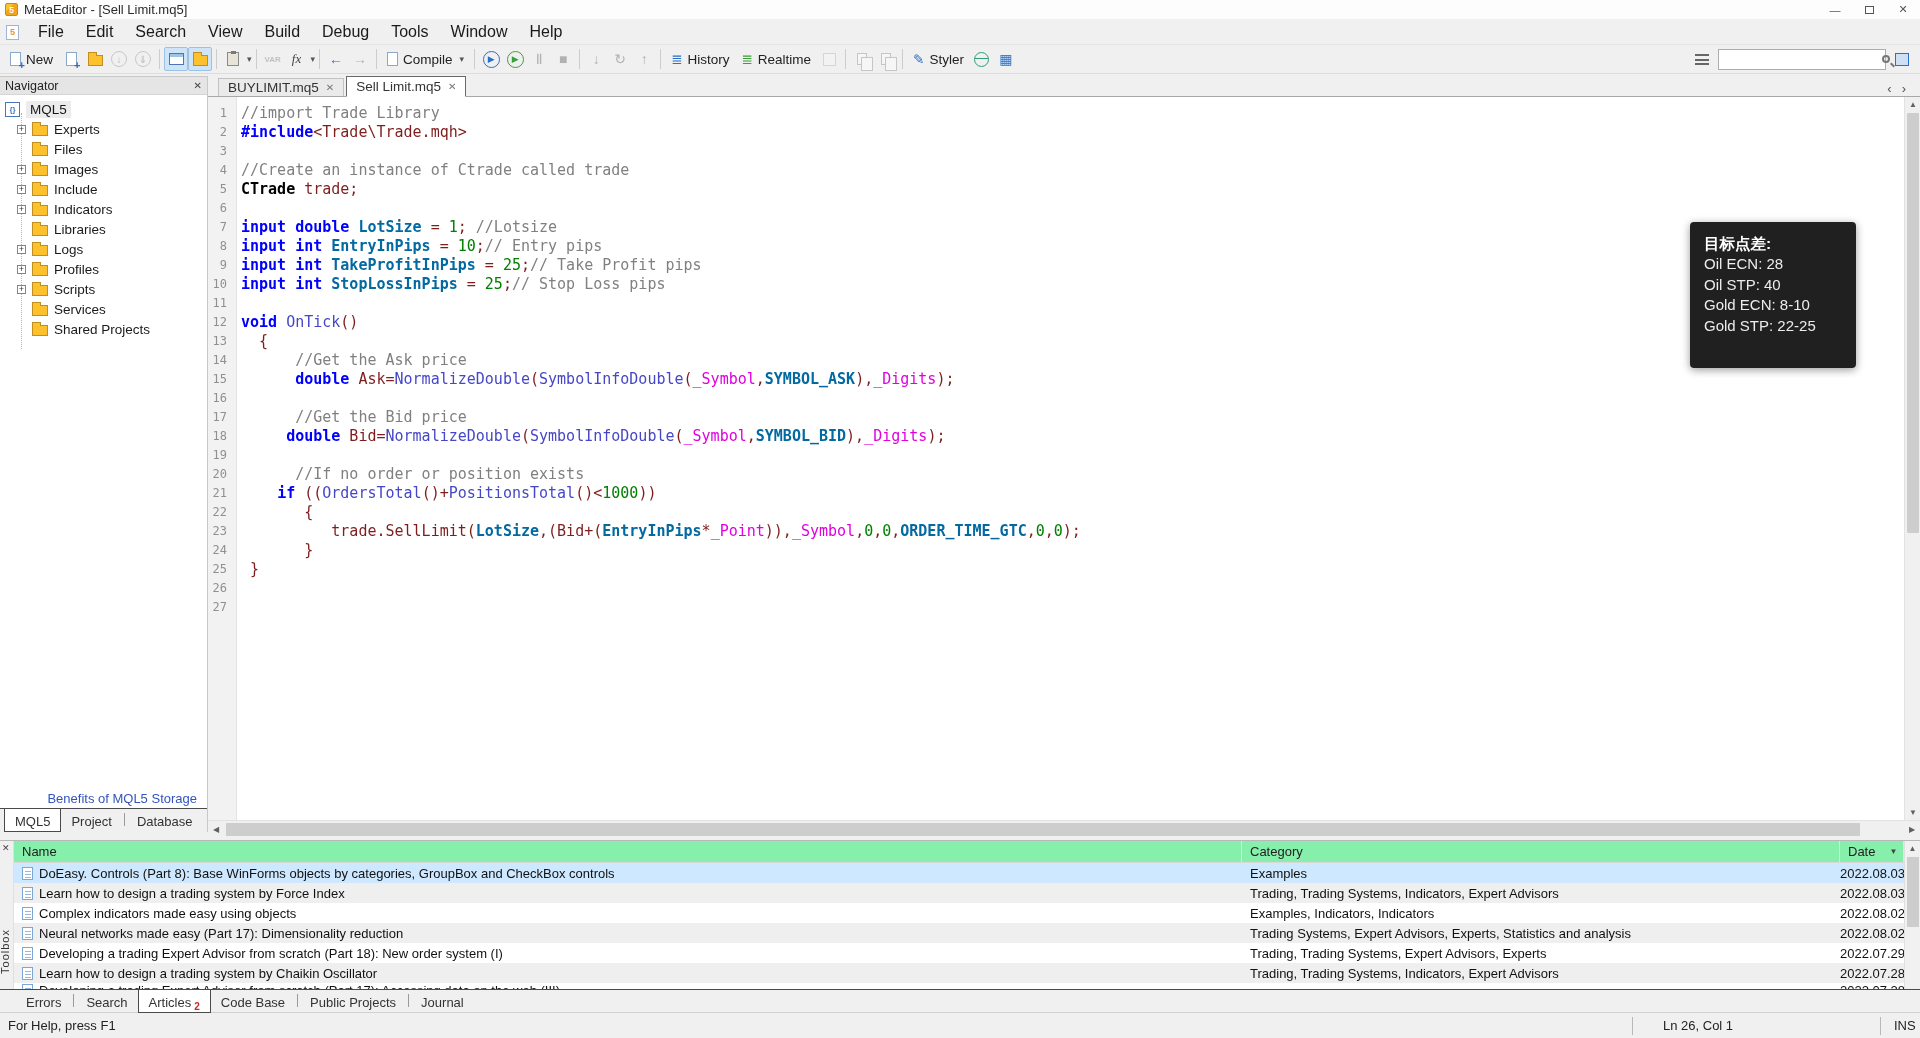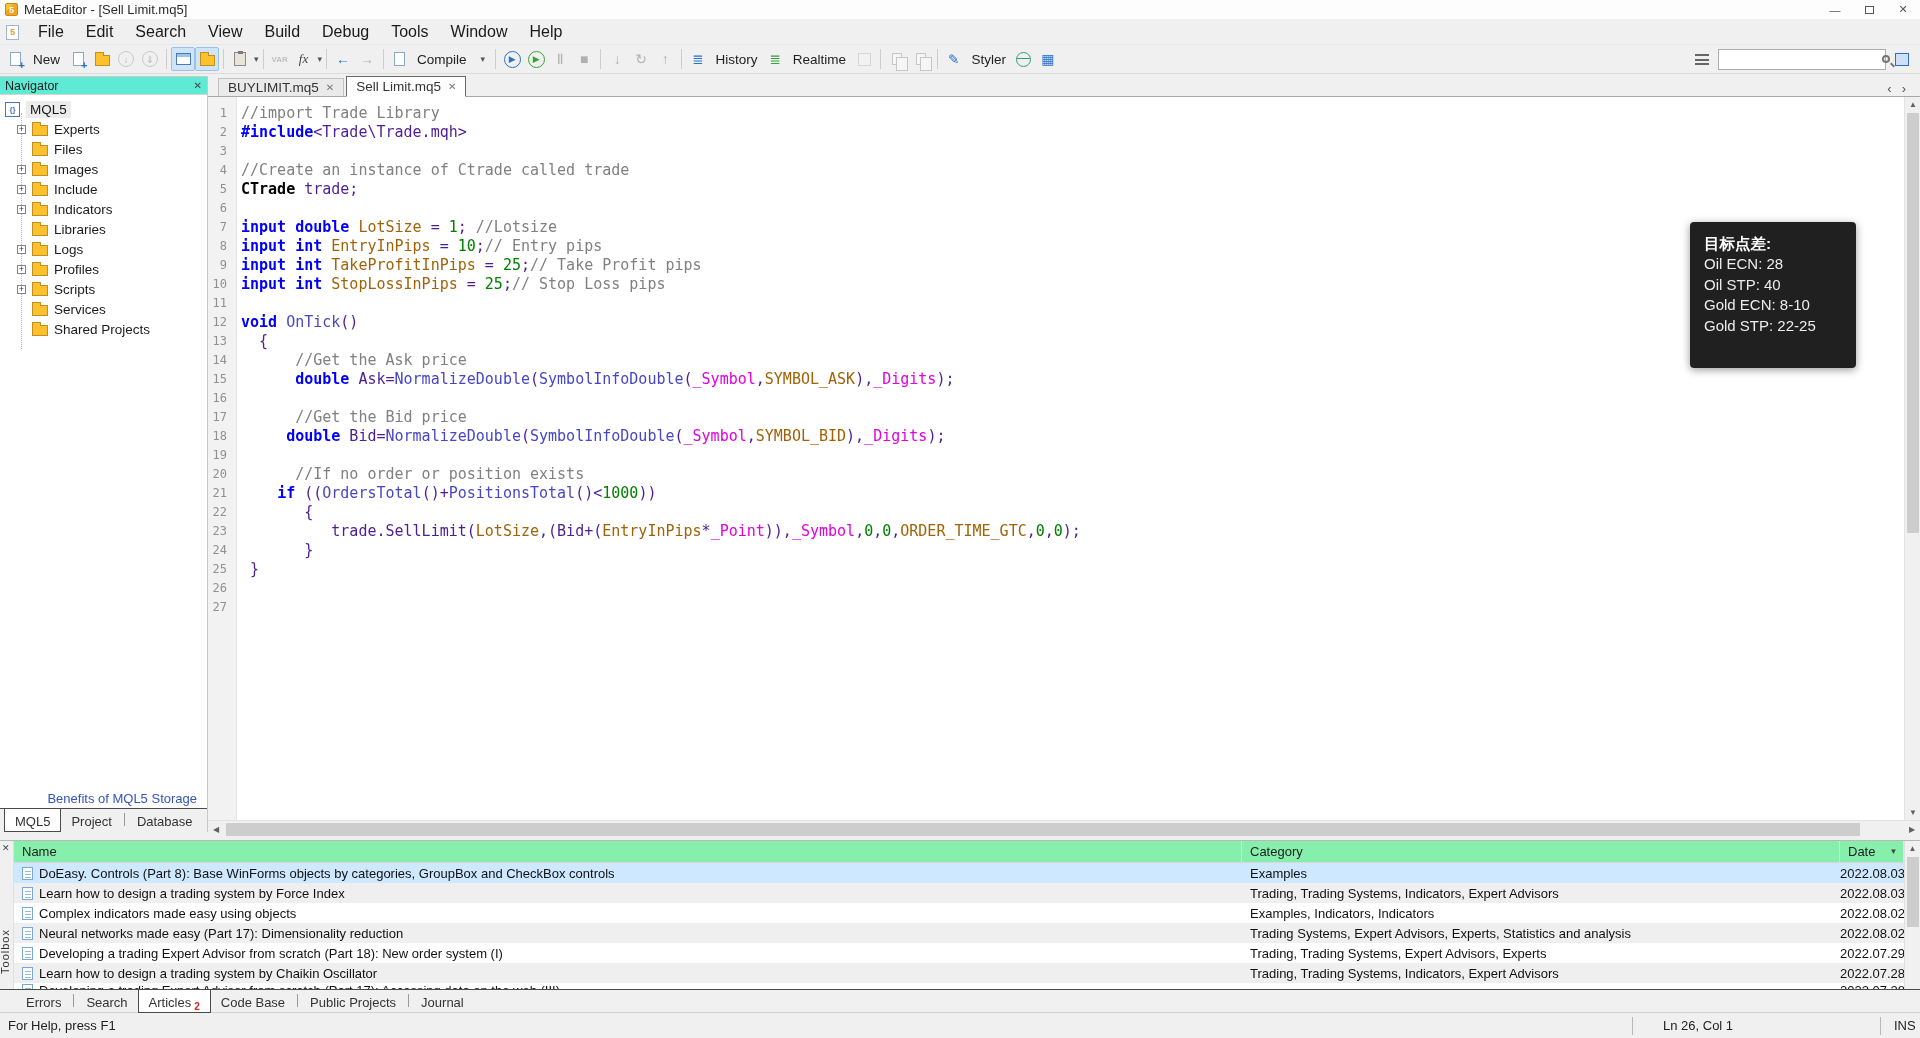--- a/index.html
+++ b/index.html
@@ -15,21 +15,21 @@
   .win-btn .maxbox { width:9px; height:8px; border:1px solid #555; }
 
   
   .menubar { position:absolute; left:0; top:20px; width:1920px; height:24px; background:#f0f0f0; display:flex; align-items:center; }
   .doc5-icon { width:13px; height:15px; background:#fff; border:1px solid #9db6d6; margin:0 8px 0 6px; display:flex; align-items:center; justify-content:center; font-size:9px; font-weight:bold; color:#e8962c; }
   .menu-item { padding:0 11px; font-size:16px; height:24px; display:flex; align-items:center; }
 
   
   .toolbar { position:absolute; left:0; top:44px; width:1920px; height:30px; background:#f0f0f0; border-top:1px solid #e6e6e6; border-bottom:1px solid #dcdcdc; display:flex; align-items:center; padding-left:4px; }
   .tsep { width:1px; height:20px; background:#cdcdcd; margin:0 4px; flex:0 0 1px; }
-  .tbtn { display:flex; align-items:center; gap:12px; padding:0 6px; height:24px; font-size:13.5px; color:#222; border-radius:2px; }
+  .tbtn { display:flex; align-items:center; gap:5px; padding:0 6px; height:24px; font-size:13.5px; color:#222; border-radius:2px; }
   .tbi { width:24px; height:24px; display:flex; align-items:center; justify-content:center; border-radius:2px; font-size:14px; color:#555; flex:0 0 24px; }
   .tbi.pressed { background:#cfe4f7; border:1px solid #9ac1e8; }
   .disabled { opacity:.40; }
   .caret { font-size:9px; color:#555; margin-left:2px; }
   .pg { width:11px; height:14px; background:#fff; border:1px solid #8aa8c8; position:relative; display:inline-block; }
   .pg.plus::after { content:"+"; position:absolute; right:-5px; bottom:-6px; color:#2a70c8; font-weight:bold; font-size:11px; }
   .fld { width:15px; height:11px; background:#fdc12e; border:1px solid #c08f1f; position:relative; display:inline-block; margin-top:3px; }
   .fld::before { content:""; position:absolute; top:-4px; left:-1px; width:7px; height:3px; background:#fdc12e; border:1px solid #c08f1f; border-bottom:none; }
   .circ { width:16px; height:16px; border:1px solid #8a8a8a; border-radius:50%; display:flex; align-items:center; justify-content:center; font-size:10px; color:#666; }
   .wicon { width:15px; height:12px; border:1px solid #4878b8; background:#fff; position:relative; }
@@ -57,21 +57,21 @@
 
   
   .tabstrip { position:absolute; left:208px; top:76px; right:0; height:21px; background:#f0f0f0; border-bottom:1px solid #a8a8a8; display:flex; align-items:flex-end; padding-left:10px; }
   .etab { display:flex; align-items:center; gap:7px; height:18px; padding:0 9px; font-size:13.5px; color:#333; background:#eaeaea; border:1px solid #c2c2c2; border-bottom:none; margin-right:2px; }
   .etab.active { background:#fff; border:1px solid #6a6a6a; border-bottom:1px solid #fff; height:21px; margin-bottom:-1px; position:relative; z-index:2; }
   .tclose { font-size:10px; color:#777; }
   .tabnav { margin-left:auto; display:flex; gap:10px; padding-right:14px; align-items:center; color:#555; font-size:13px; }
 
   
   .navigator { position:absolute; left:0; top:76px; width:208px; height:756px; background:#fff; border-right:1px solid #c8c8c8; border-top:1px solid #c8c8c8; }
-  .nav-header { height:18px; background:#5eead4; border-bottom:1px solid #d5d5d5; display:flex; align-items:center; padding:0 5px; font-size:12.5px; color:#222; }
+  .nav-header { height:18px; background:#e5e5e5; border-bottom:1px solid #d5d5d5; display:flex; align-items:center; padding:0 5px; font-size:12.5px; color:#222; }
   .nav-close { margin-left:auto; font-size:10px; color:#444; }
   .nav-tree { position:relative; padding-top:4px; }
   .nav-tree::before { content:""; position:absolute; left:21px; top:18px; height:236px; border-left:1px dotted #b5b5b5; }
   .nav-root { display:flex; align-items:center; height:20px; padding-left:5px; gap:6px; font-size:13.5px; }
   .mql5-icon { width:15px; height:15px; border:1px solid #4878b8; background:#fff; color:#4878b8; font-size:8px; display:flex; align-items:center; justify-content:center; font-weight:bold; }
   .nav-root .rlabel { background:#ececec; padding:1px 4px; }
   .nav-item { display:flex; align-items:center; height:20px; padding-left:17px; gap:6px; font-size:13.5px; position:relative; z-index:1; }
   .expander { width:9px; height:9px; background:#fff; border:1px solid #848484; font-size:9px; line-height:7px; text-align:center; color:#333; flex:0 0 9px; }
   .noexp { width:9px; flex:0 0 9px; }
   .nav-fld { width:16px; height:11px; flex:0 0 16px; }
@@ -83,25 +83,25 @@
   .tdiv { width:1px; height:13px; background:#9a9a9a; margin:4px 2px 0 2px; }
   .badge { font-size:10px; color:#c82828; font-weight:bold; position:relative; top:4px; margin-left:2px; }
 
   
   .editor { position:absolute; left:208px; top:97px; right:16px; height:723px; background:#fff; overflow:hidden; }
   .gutter-fill { position:absolute; left:0; top:0; bottom:0; width:29px; background:#f2f2f2; border-right:1px solid #e3e3e3; }
   .code-lines { position:absolute; left:0; top:7px; right:0; }
   .code-row { display:flex; height:19px; }
   .ln { width:24px; padding-right:5px; text-align:right; color:#909090; font-size:12px; line-height:19px; font-family:"DejaVu Sans Mono",monospace; flex:0 0 24px; }
   .lc { padding-left:9px; font-family:"DejaVu Sans Mono",monospace; font-size:15px; line-height:19px; white-space:pre; }
-  .tk-p { color:#4c1d95;margin-top:36px; }
+  .tk-p { color:#7f1d1d;margin-top:36px; }
   .tk-k { color:#0000ff; font-weight:bold; }
   .tk-c { color:#808080; }
   .tk-n { color:#008000; }
-  .tk-r { color:#a16207; }
+  .tk-r { color:#0369a1;font-weight:bold; }
   .tk-m { color:#e000e0; }
   .tk-f { color:#4646c8; }
   .tk-b { color:#000; font-weight:bold; }
 
   .vscroll { position:absolute; right:0; top:97px; width:16px; height:723px; background:#f0f0f0; border-left:1px solid #e2e2e2; }
   .vscroll .arr { position:absolute; left:0; width:16px; height:15px; display:flex; align-items:center; justify-content:center; font-size:8px; color:#606060; }
   .vthumb { position:absolute; left:2px; width:12px; background:#cdcdcd; border-radius:1px; }
   .hscroll { position:absolute; left:208px; right:0; top:820px; height:17px; background:#f0f0f0; border-top:1px solid #e2e2e2; }
   .hscroll .arr { position:absolute; top:0; width:16px; height:17px; display:flex; align-items:center; justify-content:center; font-size:8px; color:#606060; }
   .hthumb { position:absolute; top:2px; height:13px; background:#cdcdcd; border-radius:1px; }

